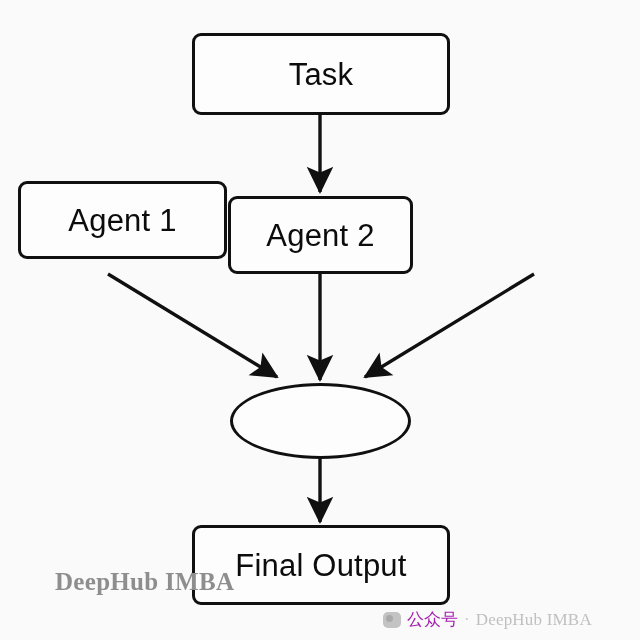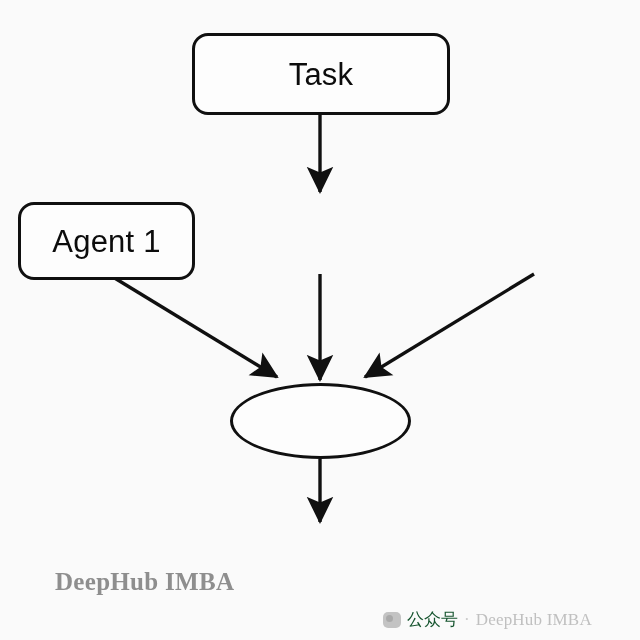--- a/index.html
+++ b/index.html
@@ -29,35 +29,35 @@
     top: 0;
     width: 640px;
     height: 640px;
     display: block;
   }
   .node-box {
     position: absolute;
     box-sizing: border-box;
     background: #fdfdfd;
     border: 3px solid #101010;
-    border-radius: 16px;
+    border-radius: 9px;
     display: flex;
     align-items: center;
     justify-content: center;
   }
   .node-label {
     font-family: "Liberation Sans", sans-serif;
     font-size: 31px;
     line-height: 1;
     color: #0c0c0c;
     letter-spacing: 0.2px;
     white-space: nowrap;
   }
   #node-task      { left: 192px; top: 33px;  width: 258px; height: 82px; }
-  #node-agent-1   { left: 18px;  top: 202px; width: 177px; height: 78px; text-align: center; }
+  #node-agent-1   { left: 18px;  top: 181px; width: 209px; height: 78px; text-align: center; }
   #node-agent-2   { left: 228px; top: 196px; width: 185px; height: 78px; }
   #node-agent-3   { left: 446px; top: 196px; width: 177px; height: 78px; }
   #node-final     { left: 192px; top: 525px; width: 258px; height: 80px; }
 
   .node-ellipse {
     position: absolute;
     box-sizing: border-box;
     left: 230px;
     top: 383px;
     width: 181px;
@@ -111,21 +111,21 @@
   #watermark-logo-icon::after {
     content: "";
     position: absolute;
     left: 3px;
     top: 3px;
     width: 7px;
     height: 7px;
     border-radius: 50%;
     background: #a9a9a9;
   }
-  #watermark-wechat-label { color: #14532d; }
+  #watermark-wechat-label { color: #a21caf; }
   #watermark-sep { color: #c9c9c9; }
   #watermark-brand-label { color: #c0c0c0; letter-spacing: 0.2px; }
 </style>
 </head>
 <body>
 
 <div id="diagram-root">
 
   <svg id="diagram-svg" viewBox="0 0 640 640">
     <defs>
@@ -146,26 +146,32 @@
   </svg>
 
   <div class="node-box" id="node-task">
     <span class="node-label">Task</span>
   </div>
 
   <div class="node-box" id="node-agent-1">
     <span class="node-label">Agent 1</span>
   </div>
 
+  <div class="node-box" id="node-agent-2">
+    <span class="node-label">Agent 2</span>
+  </div>
 
 
   <div class="node-ellipse" id="node-merge">
     <span class="ellipse-label"></span>
   </div>
 
+  <div class="node-box" id="node-final">
+    <span class="node-label">Final Output</span>
+  </div>
 
   <div class="watermark" id="watermark-left">DeepHub IMBA</div>
 
   <div class="watermark" id="watermark-bottom-right">
     <span id="watermark-logo-icon"></span>
     <span id="watermark-wechat-label">公众号</span>
     <span id="watermark-sep">·</span>
     <span id="watermark-brand-label">DeepHub IMBA</span>
   </div>
 

